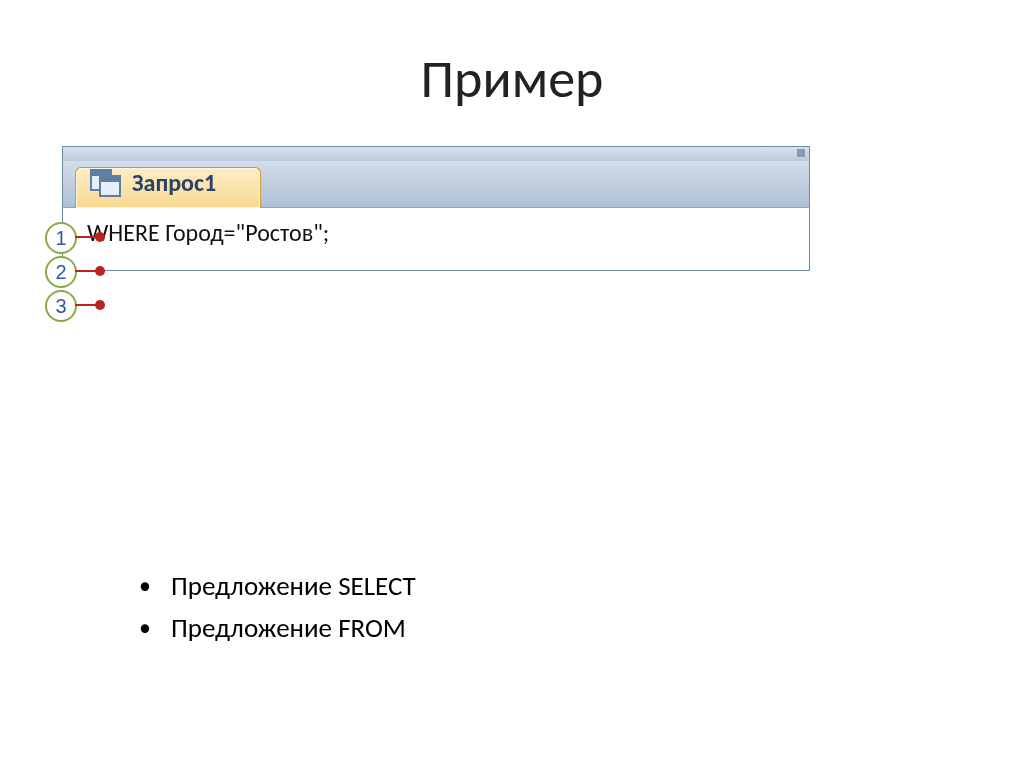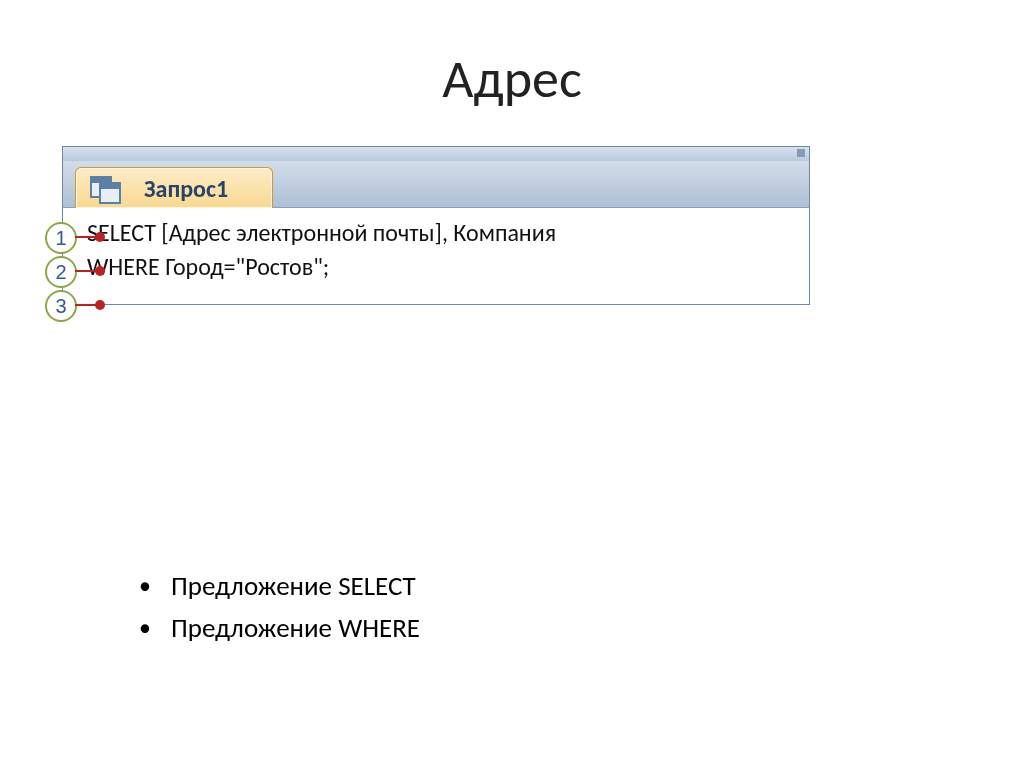--- a/index.html
+++ b/index.html
@@ -2,57 +2,56 @@
 <html><head>
 <meta charset="utf-8">
 <style>
 html,body{margin:0;padding:0;width:1024px;height:768px;background:#fff;font-family:Calibri,Arial,sans-serif;color:#000}
 .slide{position:relative;width:1024px;height:768px}
 .title{position:absolute;top:46px;left:0;width:100%;text-align:center;font-size:54px;font-weight:400;color:#222}
 .fig{position:absolute;top:146px;left:62px;width:748px}
 .topbar{height:14px;background:linear-gradient(#d7e2ee,#b9cade);border:1px solid #6d88a8;border-bottom:none;position:relative}
 .topbar .xbtn{position:absolute;top:2px;right:4px;width:8px;height:8px;background:#879bb3}
 .tabrow{height:46px;background:linear-gradient(#d3ddea,#aebfd5);border-left:1px solid #6d88a8;border-right:1px solid #6d88a8;position:relative}
-.tab{position:absolute;top:6px;left:12px;height:40px;padding:0 44px 0 14px;background:linear-gradient(#fdecc8,#f9d98f);border:1px solid #c89a3a;border-bottom:none;border-radius:6px 6px 0 0;box-shadow:inset 0 0 0 1px #fff5dd;display:flex;align-items:center;gap:24px;font-size:24px;font-weight:700;color:#294468}
+.tab{position:absolute;top:6px;left:12px;height:40px;padding:0 44px 0 14px;background:linear-gradient(#fdecc8,#f9d98f);border:1px solid #c89a3a;border-bottom:none;border-radius:6px 6px 0 0;box-shadow:inset 0 0 0 1px #fff5dd;display:flex;align-items:flex-start;gap:12px;font-size:24px;font-weight:700;color:#294468}
 .qicon{width:30px;height:26px;position:relative;flex:0 0 auto}
 .qicon .b1{position:absolute;top:1px;left:0;width:18px;height:18px;border:2px solid #5d7fa2;background:#e6eef7}
 .qicon .b2{position:absolute;top:7px;left:9px;width:18px;height:18px;border:2px solid #5d7fa2;background:#e6eef7}
 .qicon .b1::before,.qicon .b2::before{content:"";position:absolute;top:0;left:0;right:0;height:5px;background:#5d7fa2}
 .body{background:#fff;border:1px solid #6d88a8;border-top:1px solid #8ba0bc;padding:8px 0 20px 24px;font-size:24px;line-height:34px;color:#111}
 .line{position:relative;white-space:nowrap}
 .callouts{position:absolute;top:222px;left:45px}
 .co{position:relative;width:32px;height:32px;margin-bottom:2px}
 .circ{width:28px;height:28px;border:2px solid #8aa84a;border-radius:50%;background:#fff;display:flex;align-items:center;justify-content:center;font-size:20px;color:#2a5aa5;font-family:Arial,sans-serif}
 .lead{position:absolute;top:14px;left:30px;width:22px;height:2px;background:#bb2222}
 .dot{position:absolute;top:10px;left:50px;width:10px;height:10px;background:#bb2222;border-radius:50%}
 .bullets{position:absolute;top:538px;left:89px;font-size:27px;line-height:42px}
 .bullets li{list-style:none;position:relative;padding-left:42px}
 .bullets li::before{content:"•";position:absolute;left:10px;top:0;font-size:24px}
 </style>
 </head>
 <body>
 
 <div class="slide">
-  <div class="title">Адрес</div>
+  <div class="title">Пример</div>
 
   <div class="fig">
     <div class="topbar">
         <div class="xbtn"></div>
       </div>
     <div class="tabrow">
       <div class="tab">
         <span class="qicon">
             <span class="b1"></span>
             <span class="b2"></span>
           </span>
         <span>Запрос1</span>
       </div>
     </div>
     <div class="body">
-      <div class="line">SELECT [Адрес электронной почты], Компания</div>
       <div class="line">WHERE Город="Ростов";</div>
     </div>
   </div>
 
   <div class="callouts">
     <div class="co">
         <div class="circ">1</div>
         <div class="lead"></div>
         <div class="dot"></div>
       </div>
@@ -63,15 +62,15 @@
       </div>
     <div class="co">
         <div class="circ">3</div>
         <div class="lead"></div>
         <div class="dot"></div>
       </div>
   </div>
 
   <ul class="bullets">
     <li>Предложение SELECT</li>
-    <li>Предложение WHERE</li>
+    <li>Предложение FROM</li>
   </ul>
 </div>
 
 </body></html>

